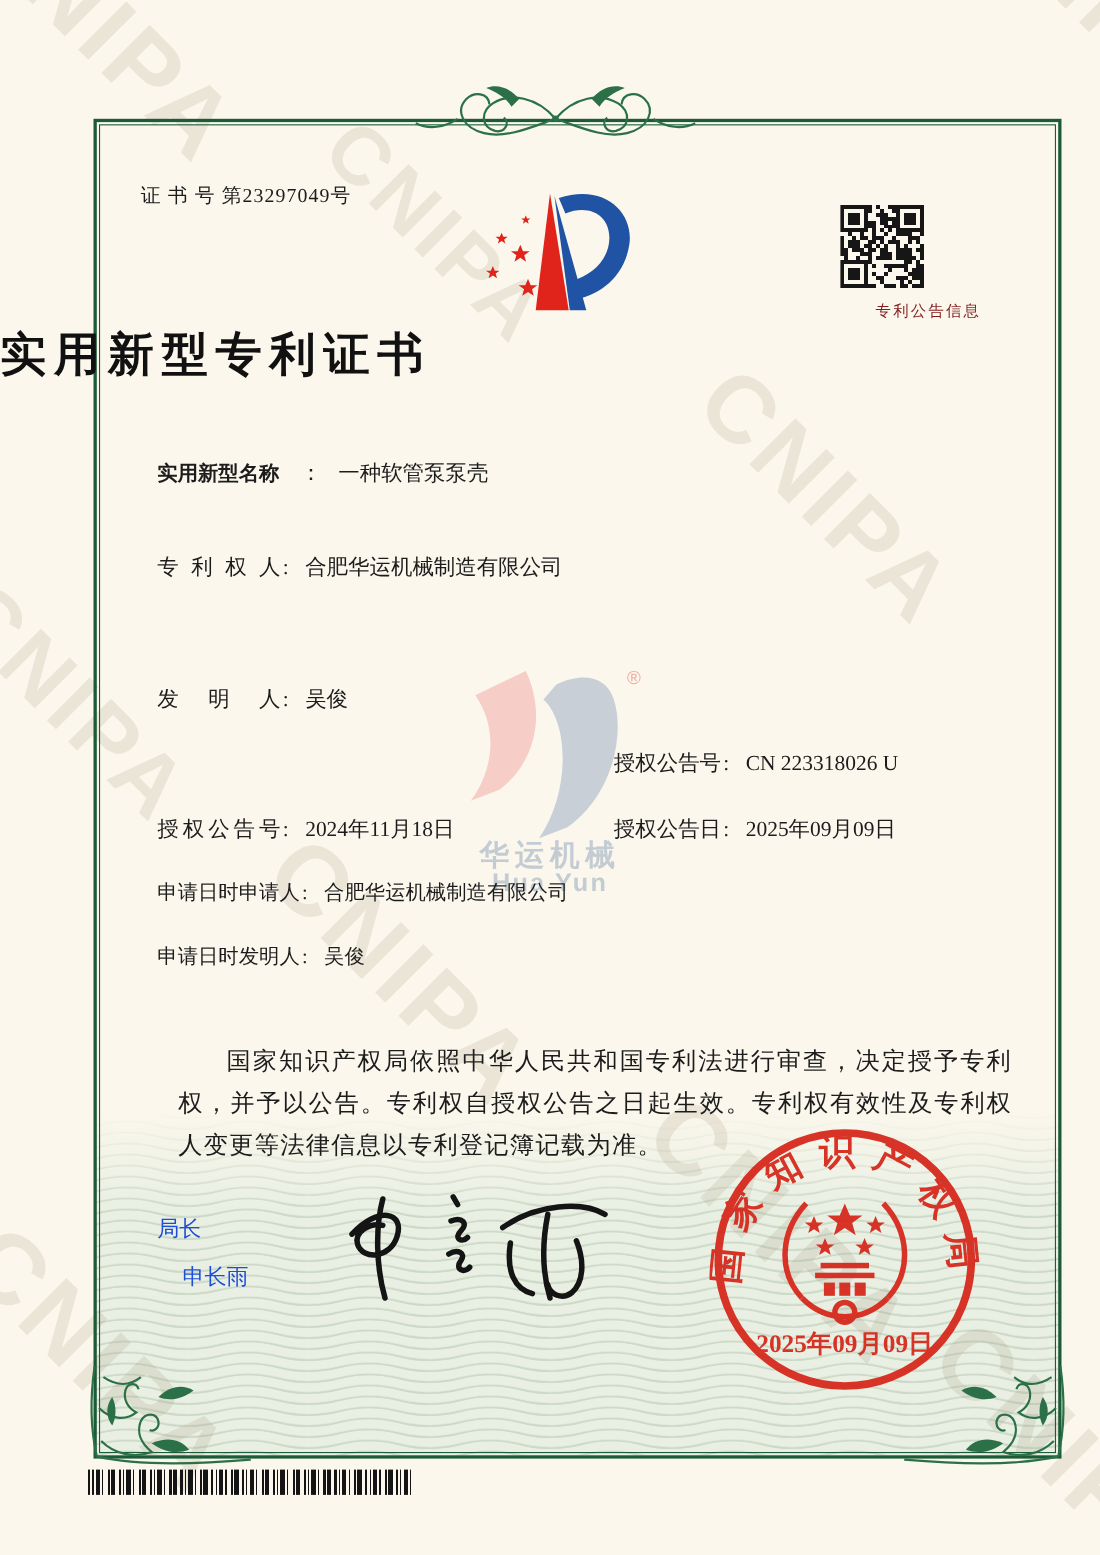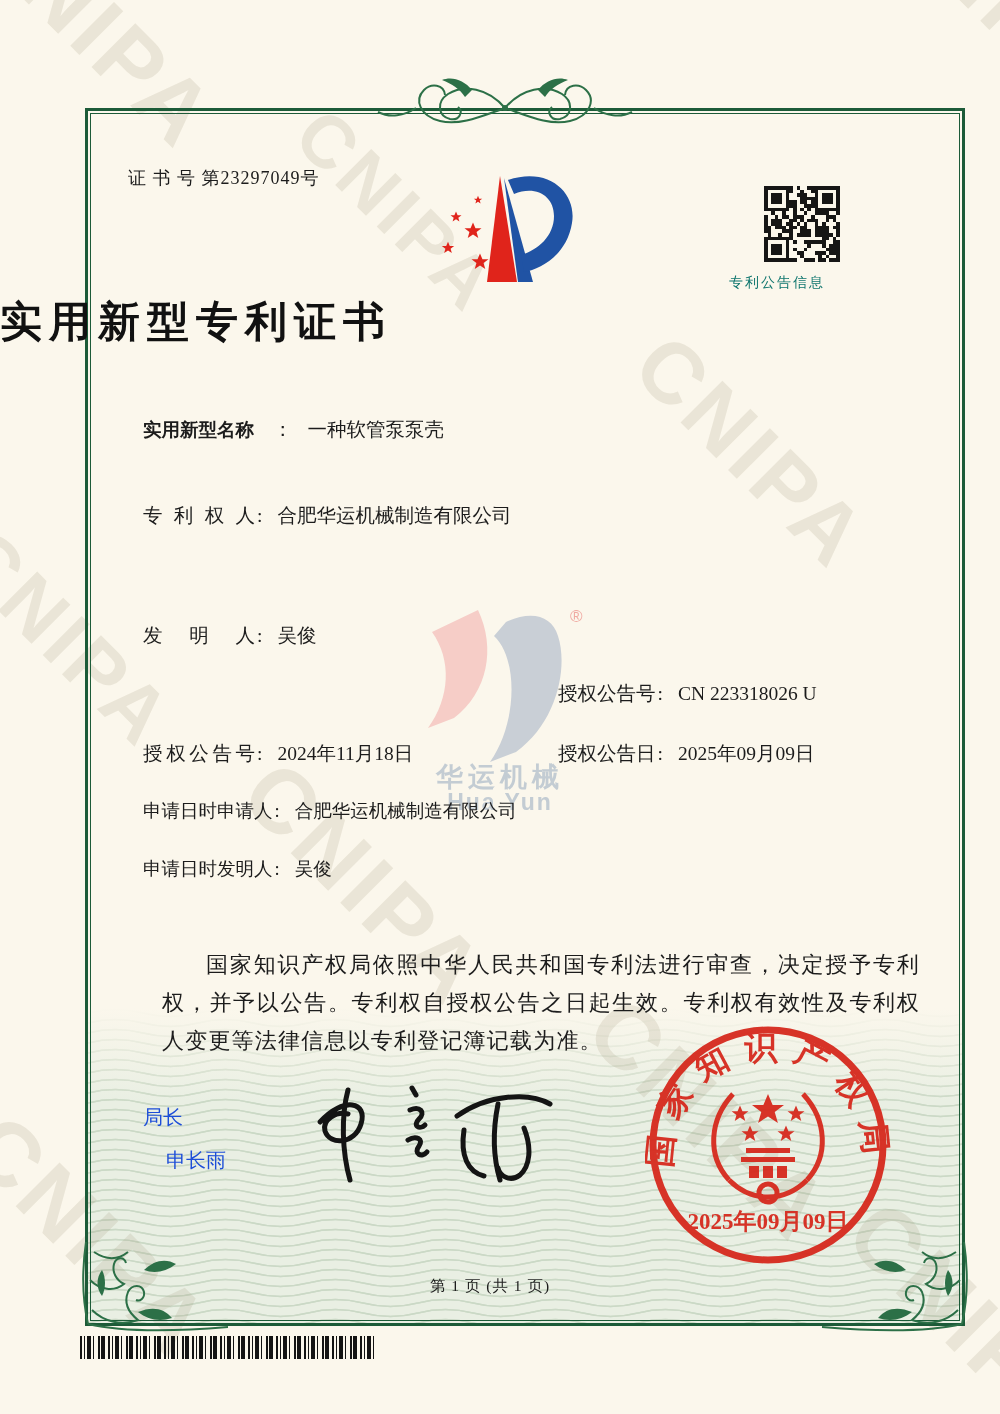--- a/index.html
+++ b/index.html
@@ -24,22 +24,22 @@
   .orn-bl{left:78px;top:1240px;width:152px;height:95px;}
   .orn-br{left:820px;top:1240px;width:152px;height:95px;transform:scaleX(-1);}
 
   .content{position:absolute;inset:0;z-index:6;}
 
   .cert-no{position:absolute;left:128px;top:166px;font-size:18px;letter-spacing:1px;}
 
   .cnipa-logo{position:absolute;left:430px;top:166px;width:150px;height:126px;}
 
   .qr-wrap{position:absolute;left:764px;top:186px;width:76px;height:76px;}
-  .qr-caption{position:absolute;left:709px;top:274px;width:136px;text-align:center;
-              font-size:14px;letter-spacing:2px;color:#0f766e;}
+  .qr-caption{position:absolute;left:776px;top:274px;width:136px;text-align:center;
+              font-size:14px;letter-spacing:2px;color:#7f1d1d;}
 
   .title{position:absolute;left:0;top:294px;width:1000px;text-align:left;
          font-size:42px;font-weight:bold;letter-spacing:7px;color:#111;}
 
   .row{position:absolute;left:143px;font-size:19.5px;white-space:nowrap;}
   .lbl{display:inline-block;width:112px;text-align:justify;text-align-last:justify;}
   .lbl-wide{display:inline-block;width:128px;font-size:18.5px;font-weight:bold;}
   .colon{margin:0 3px 0 2px;}
   .val{margin-left:12px;text-align:right;}
   .row-r{position:absolute;left:558px;font-size:19.5px;white-space:nowrap;}
@@ -504,17 +504,16 @@
         <use href="#sst" transform="translate(141,112) scale(0.85)"></use>
         <rect x="101" y="126" width="44" height="5"></rect>
         <rect x="96" y="135" width="54" height="5"></rect>
         <rect x="104" y="144" width="10" height="12"></rect>
         <rect x="118" y="144" width="10" height="12"></rect>
         <rect x="132" y="144" width="10" height="12"></rect>
       </g>
       <text x="123" y="207" text-anchor="middle" font-size="23" font-weight="bold" fill="#d6281c">2025年09月09日</text>
     </svg>
 
-    <div class="page-info">第 1 页 (共 1 页)</div>
 
     <div class="barcode"></div>
   </div>
 </div>
 
 </body></html>

